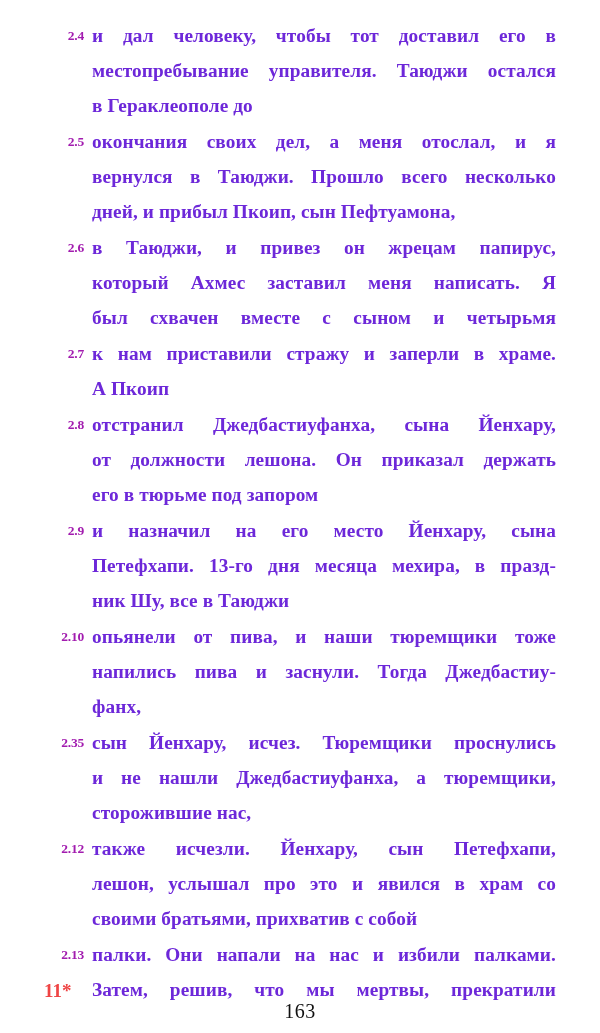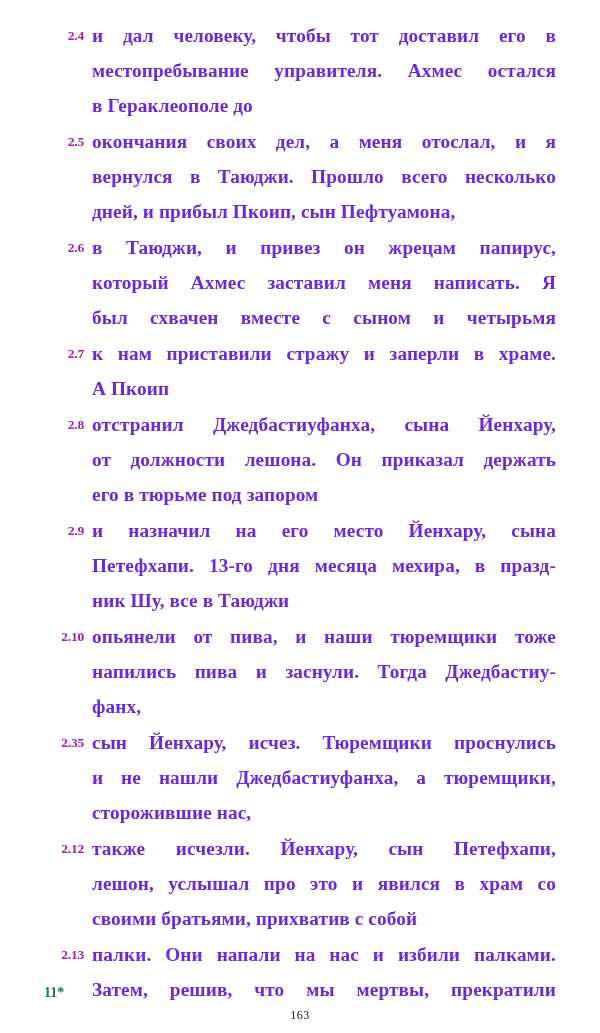--- a/index.html
+++ b/index.html
@@ -73,50 +73,50 @@
   .ln.last {
     text-align: right;
     text-align-last: left;
   }
 
   
   .folio-note {
     position: absolute;
     left: 44px;
     bottom: 33px;
-    font-size: 14px;
+    font-size: 19px;
     font-weight: 700;
     line-height: 1;
-    color: #15803d;
+    color: #ef4444;
   }
 
   .folio-number {
     position: absolute;
     left: 0;
     right: 0;
     bottom: 12px;
     text-align: center;
-    font-size: 12px;
+    font-size: 20px;
     font-weight: 400;
     line-height: 1;
     color: #111111;
     letter-spacing: 0.5px;
   }
 </style>
 </head>
 <body>
 
 <div class="page">
 
   <div class="body-block">
       <div class="verse">
         <div class="verse-num">2.4</div>
         <div class="verse-text">
           <span class="ln">и дал человеку, чтобы тот доставил его в</span>
-          <span class="ln">местопребывание управителя. Ахмес остался</span>
+          <span class="ln">местопребывание управителя. Таюджи остался</span>
           <span class="ln last">в Гераклеополе до</span>
         </div>
       </div>
       <div class="verse">
         <div class="verse-num">2.5</div>
         <div class="verse-text">
           <span class="ln">окончания своих дел, а меня отослал, и я</span>
           <span class="ln">вернулся в Таюджи. Прошло всего несколько</span>
           <span class="ln last">дней, и прибыл Пкоип, сын Пефтуамона,</span>
         </div>

